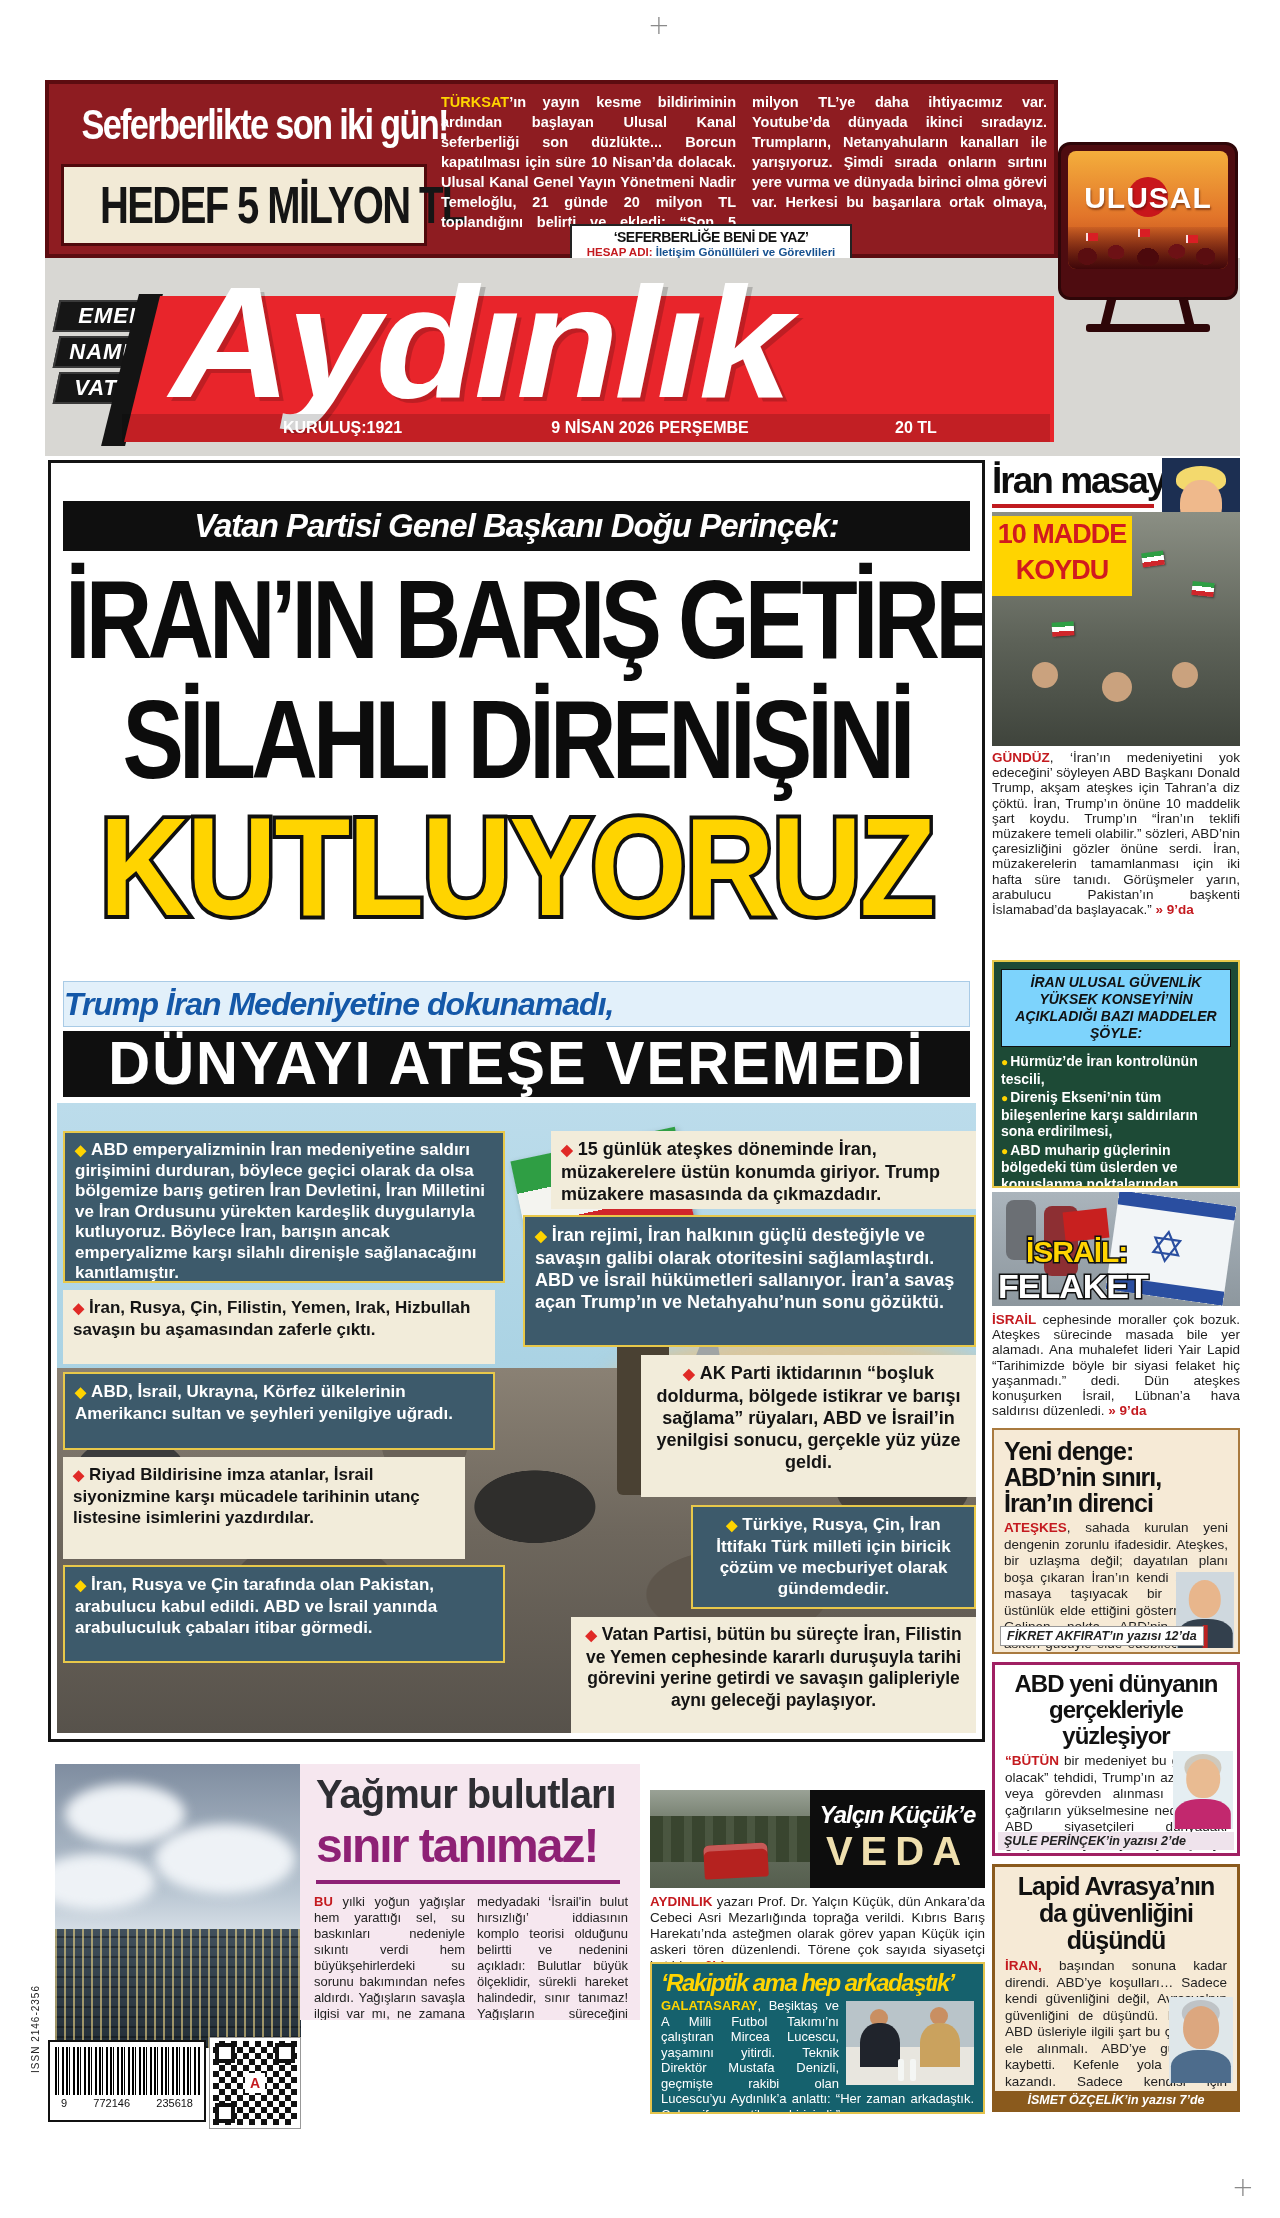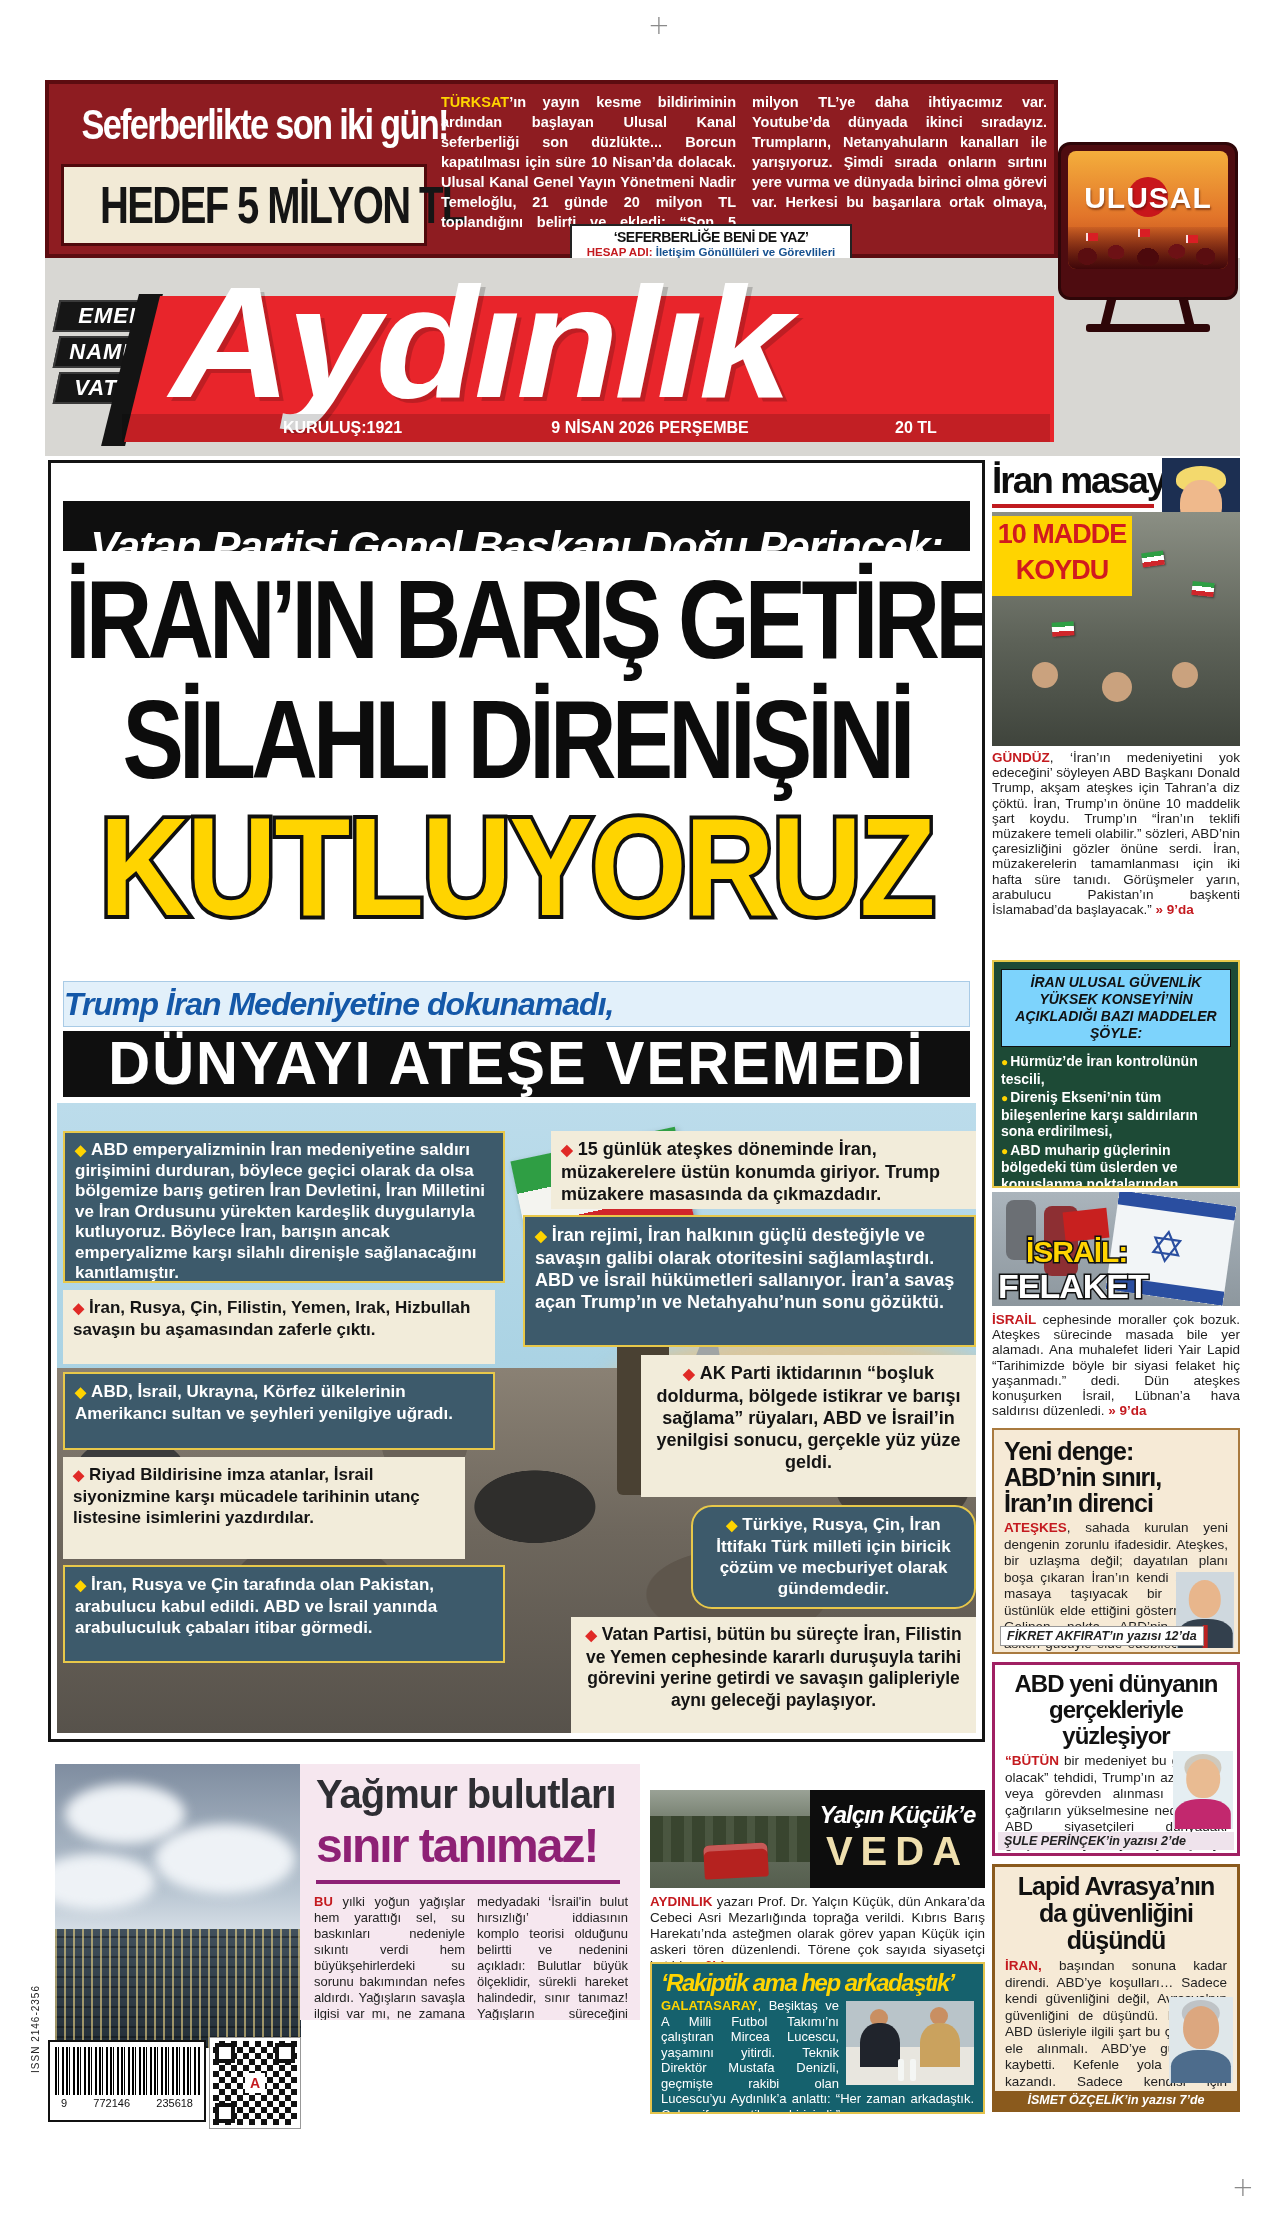--- a/index.html
+++ b/index.html
@@ -47,21 +47,21 @@
     radial-gradient(16px 14px at 86% 70%,#5a0d10 60%,transparent 61%),
     linear-gradient(180deg,rgba(90,13,16,.1),#3f070a);}
   .tvflag{width:12px;height:8px;background:#d81e24;box-shadow:inset 2px 0 0 rgba(255,255,255,.85);}
   #tv-leg-l{left:46px;top:156px;width:9px;height:28px;background:#2e0608;transform:rotate(14deg);}
   #tv-leg-r{left:124px;top:156px;width:9px;height:28px;background:#2e0608;transform:rotate(-14deg);}
   #tv-base{left:28px;top:182px;width:124px;height:8px;background:#2e0608;border-radius:3px;}
 
   
   #main-box{left:48px;top:460px;width:937px;height:1282px;border:3px solid #141414;background:#fff;box-sizing:border-box;overflow:hidden;}
   #kicker{left:12px;top:38px;width:907px;height:50px;background:#0f0f0f;}
-  #kicker span{display:block;color:#fff;font-style:italic;font-weight:900;font-size:43px;line-height:50px;text-align:center;letter-spacing:-1px;margin-top:20px;}
+  #kicker span{display:block;color:#fff;font-style:italic;font-weight:900;font-size:33px;line-height:50px;text-align:center;letter-spacing:-1px;}
   .bigline{left:0;width:931px;text-align:center;color:#0c0c0c;font-weight:900;font-size:95px;line-height:108px;letter-spacing:-5px;transform:scale(.97,1.18);transform-origin:center top;white-space:nowrap;}
   #h1{top:92px;}
   #h2{top:212px;}
   #h3{left:0;top:330px;width:931px;text-align:center;font-weight:900;font-size:124px;line-height:132px;letter-spacing:-2px;color:#ffd400;-webkit-text-stroke:7px #101010;paint-order:stroke fill;transform:scaleY(1.12);transform-origin:center top;white-space:nowrap;}
   #deck-blue{left:12px;top:518px;width:907px;height:46px;background:#e2f0fa;border:1px solid #a9cbe6;box-sizing:border-box;}
   #deck-blue span{display:block;color:#1458a8;font-style:italic;font-weight:700;font-size:32px;line-height:44px;text-align:left;letter-spacing:-1px;}
   #deck-black{left:12px;top:568px;width:907px;height:66px;background:#0f0f0f;}
   #deck-black span{display:block;color:#fff;font-weight:900;font-size:58px;line-height:64px;text-align:center;letter-spacing:2px;transform:scaleY(1.05);white-space:nowrap;}
   #photo{left:6px;top:640px;width:919px;height:630px;overflow:hidden;background:linear-gradient(180deg,#bcdceb 0%,#a9d2e3 45%,#cfe0d8 60%,#c2c9bd 70%);}
   #dune{right:-40px;top:230px;width:420px;height:140px;background:#d9c69d;border-radius:50%;filter:blur(10px);}
@@ -88,21 +88,21 @@
   .dmk.y{color:#ffd400;}
   .dmk.r{color:#e02a26;}
   #bL1{left:12px;top:668px;width:442px;height:152px;font-size:17px;line-height:20.5px;}
   #bL2{left:12px;top:827px;width:432px;height:74px;font-size:17px;line-height:21px;}
   #bL3{left:12px;top:909px;width:432px;height:78px;font-size:17px;line-height:21px;}
   #bL4{left:12px;top:994px;width:402px;height:102px;font-size:17px;line-height:21px;}
   #bL5{left:12px;top:1102px;width:442px;height:98px;font-size:17px;line-height:21px;}
   #bR1{left:500px;top:668px;width:425px;height:78px;font-size:18px;line-height:22px;}
   #bR2{left:472px;top:752px;width:453px;height:132px;font-size:18px;line-height:22px;}
   #bR3{left:590px;top:892px;width:335px;height:142px;font-size:18px;line-height:22px;text-align:center;}
-  #bR4{left:640px;top:1042px;width:285px;height:104px;font-size:17px;line-height:21px;text-align:center;border-radius:21px;}
+  #bR4{left:640px;top:1042px;width:285px;height:104px;font-size:17px;line-height:21px;text-align:center;}
   #bR5{left:520px;top:1154px;width:405px;height:116px;font-size:17.5px;line-height:21.5px;text-align:center;}
 
   
   .sbody{color:#1d1d1d;font-size:13.5px;line-height:15.2px;text-align:justify;font-weight:500;}
   .rlead{color:#c41a1f;font-weight:900;}
   .rpage{color:#c41a1f;font-weight:900;white-space:nowrap;}
   #iran-masaya{left:992px;top:460px;width:170px;color:#0d0d0d;font-weight:900;font-size:37px;letter-spacing:-2px;white-space:nowrap;}
   #iran-rule{left:992px;top:504px;width:162px;height:4px;background:#c01a1f;}
   #trump-photo{left:1162px;top:458px;width:78px;height:98px;background:#1c2f52;overflow:hidden;}
   #trump-hair{left:14px;top:8px;width:50px;height:26px;background:#f3d96d;border-radius:50% 50% 40% 40%;}

